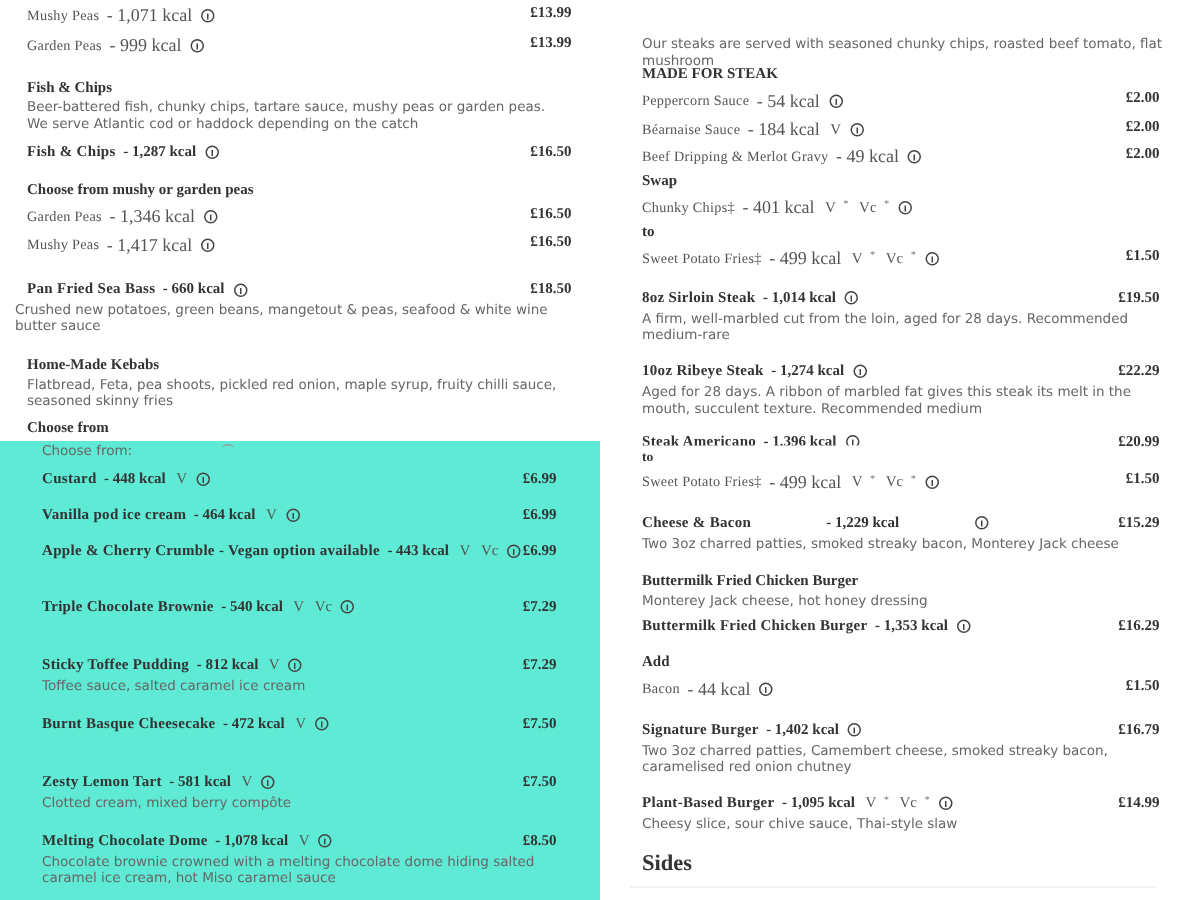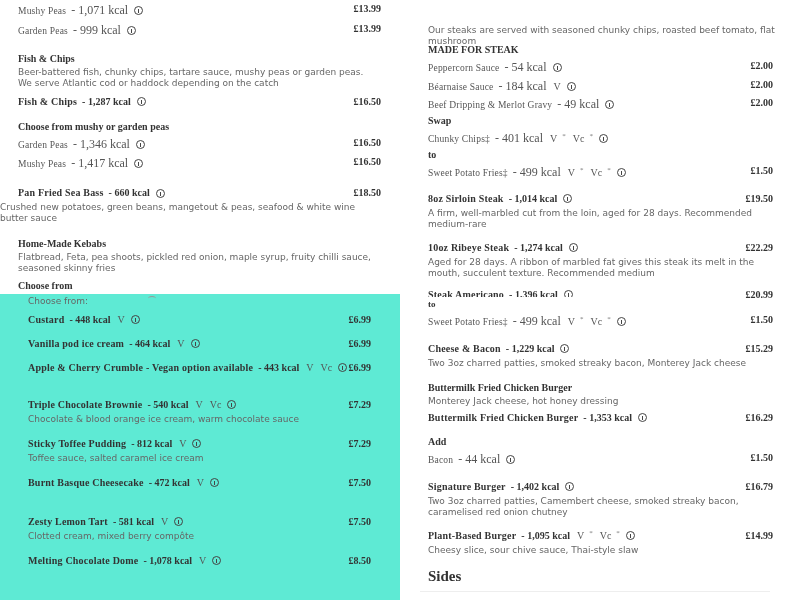--- a/index.html
+++ b/index.html
@@ -61,21 +61,21 @@
     <span class="info"></span>
   </div>
   <div class="price" style="left:330px;top:156px;width:51px;">£16.50</div>
 
   <div class="row" style="left:18px;top:187px;align-items:flex-end;">
     <span class="name b">Pan Fried Sea Bass</span>
     <span class="kcal b">- 660 kcal</span>
     <span class="info"></span>
   </div>
   <div class="price" style="left:330px;top:187px;width:51px;">£18.50</div>
-  <div class="desc" style="left:0;top:202px;width:360px;">Crushed new potatoes, green beans, mangetout &amp; peas, seafood &amp; white wine butter sauce</div>
+  <div class="desc" style="left:10px;top:202px;width:360px;">Crushed new potatoes, green beans, mangetout &amp; peas, seafood &amp; white wine butter sauce</div>
 
   <div class="heading" style="left:18px;top:238px;">Home-Made Kebabs</div>
   <div class="desc" style="left:18px;top:252px;width:360px;">Flatbread, Feta, pea shoots, pickled red onion, maple syrup, fruity chilli sauce, seasoned skinny fries</div>
   <div class="heading" style="left:18px;top:280px;">Choose from</div>
 
   <div class="abs" style="left:0;top:294px;width:400px;height:306px;background:#5eead4;">
     <div class="desc" style="left:28px;top:2px;">Choose from:</div>
     <div class="abs" style="left:148px;top:2px;width:8px;height:4px;border-top:1px solid #999;border-radius:50% 50% 0 0;"></div>
 
     <div class="row" style="left:28px;top:20px;">
@@ -104,21 +104,20 @@
     <div class="price" style="left:320px;top:68px;width:51px;">£6.99</div>
 
     <div class="row" style="left:28px;top:105px;">
       <span class="name b">Triple Chocolate Brownie</span>
       <span class="kcal b">- 540 kcal</span>
       <span class="tag">V</span>
       <span class="tag">Vc</span>
       <span class="info"></span>
     </div>
     <div class="price" style="left:320px;top:105px;width:51px;">£7.29</div>
-    <div class="desc" style="left:28px;top:120px;width:350px;">Chocolate &amp; blood orange ice cream, warm chocolate sauce</div>
 
     <div class="row" style="left:28px;top:144px;">
       <span class="name b">Sticky Toffee Pudding</span>
       <span class="kcal b">- 812 kcal</span>
       <span class="tag">V</span>
       <span class="info"></span>
     </div>
     <div class="price" style="left:320px;top:144px;width:51px;">£7.29</div>
     <div class="desc" style="left:28px;top:159px;width:350px;">Toffee sauce, salted caramel ice cream</div>
 
@@ -139,20 +138,21 @@
     <div class="price" style="left:320px;top:222px;width:51px;">£7.50</div>
     <div class="desc" style="left:28px;top:237px;width:350px;">Clotted cream, mixed berry compôte</div>
 
     <div class="row" style="left:28px;top:261px;">
       <span class="name b">Melting Chocolate Dome</span>
       <span class="kcal b">- 1,078 kcal</span>
       <span class="tag">V</span>
       <span class="info"></span>
     </div>
     <div class="price" style="left:320px;top:261px;width:51px;">£8.50</div>
+    <div class="desc" style="left:28px;top:276px;width:350px;">Chocolate brownie crowned with a melting chocolate dome hiding salted caramel ice cream, hot Miso caramel sauce</div>
   </div>
 </div>
 
 <div>
   <div class="desc" style="left:428px;top:9px;width:350px;margin-top:16px;">Our steaks are served with seasoned chunky chips, roasted beef tomato, flat mushroom</div>
 
   <div class="heading" style="left:428px;top:44px;">MADE FOR STEAK</div>
 
   <div class="row" style="left:428px;top:60px;">
     <span class="name">Peppercorn Sauce</span>
@@ -228,21 +228,21 @@
     <span class="name">Sweet Potato Fries‡</span>
     <span class="kcal">- 499 kcal</span>
     <span class="tag">V</span>
     <span class="sup">*</span>
     <span class="tag">Vc</span>
     <span class="sup">*</span>
     <span class="info"></span>
   </div>
   <div class="price" style="left:722px;top:314px;width:51px;">£1.50</div>
 
-  <div class="row" style="left:428px;top:343px;">
+  <div class="row" style="left:428px;top:343px;gap:45px;">
     <span class="name b">Cheese &amp; Bacon</span>
     <span class="kcal b">- 1,229 kcal</span>
     <span class="info"></span>
   </div>
   <div class="price" style="left:722px;top:343px;width:51px;">£15.29</div>
   <div class="desc" style="left:428px;top:358px;width:350px;">Two 3oz charred patties, smoked streaky bacon, Monterey Jack cheese</div>
 
   <div class="heading" style="left:428px;top:382px;">Buttermilk Fried Chicken Burger</div>
   <div class="desc" style="left:428px;top:396px;width:350px;">Monterey Jack cheese, hot honey dressing</div>
   <div class="row" style="left:428px;top:412px;">

